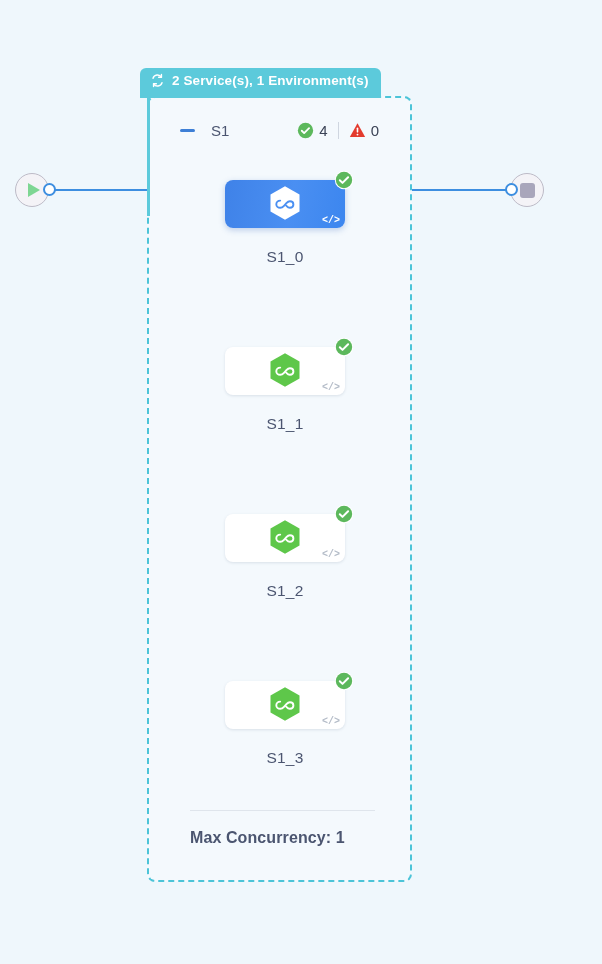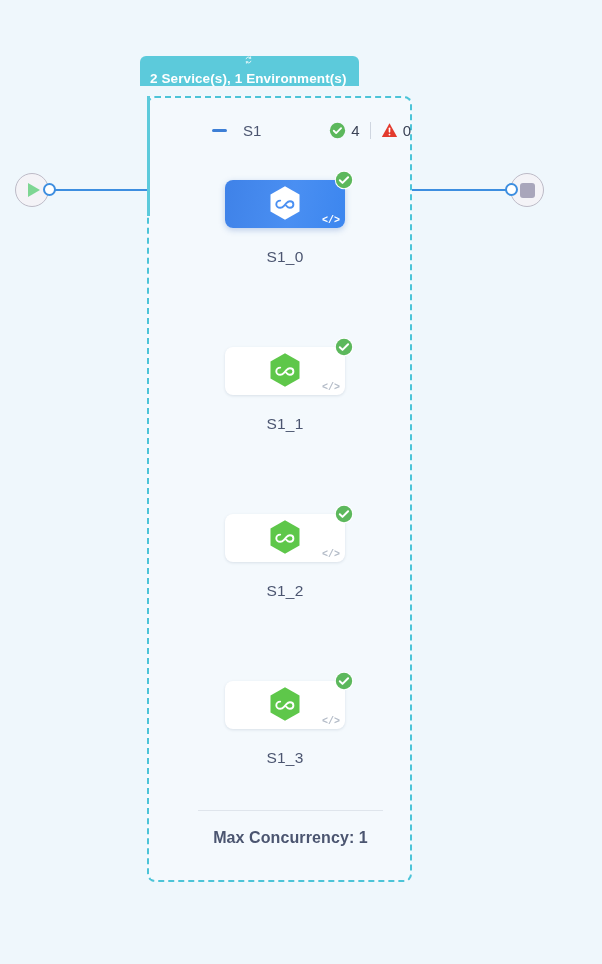--- a/index.html
+++ b/index.html
@@ -90,47 +90,45 @@
     left: 147px;
     top: 96px;
     width: 3px;
     height: 120px;
     background: #5ccadb;
   }
 
   .group-header {
     position: absolute;
     left: 140px;
-    top: 56px;
+    top: 68px;
     height: 30px;
-    padding: 0 12px 0 10px;
+    padding: 0 12px 6px 10px;
     display: flex;
     align-items: center;
     gap: 7px;
     background: #5ccadb;
     border-radius: 6px 6px 0 0;
     color: #ffffff;
     font-size: 13.5px;
     font-weight: 700;
     letter-spacing: .1px;
     white-space: nowrap;
-    flex-direction: column;
   }
   .sync-icon { display: block; }
 
   
   .group-subhead {
     position: absolute;
     left: 147px;
     top: 113px;
     width: 265px;
     height: 34px;
     display: flex;
     align-items: center;
-    margin-left: 32px;
   }
   .collapse-btn {
     margin-left: 32px;
     width: 17px; height: 17px;
     display: flex; align-items: center; justify-content: center;
     cursor: pointer;
   }
   .collapse-bar {
     width: 15px;
     height: 3px;
@@ -207,24 +205,23 @@
     margin-top: 20px;
     text-align: center;
     font-size: 15.5px;
     color: #4b5570;
     letter-spacing: .2px;
   }
 
   
   .group-footer {
     position: absolute;
-    left: 198px;
+    left: 190px;
     top: 810px;
     width: 185px;
-    text-align: center;
   }
   .footer-divider {
     width: 100%;
     height: 1px;
     background: #dfe5ec;
     margin-bottom: 18px;
   }
   .footer-text {
     font-size: 16px;
     font-weight: 700;

